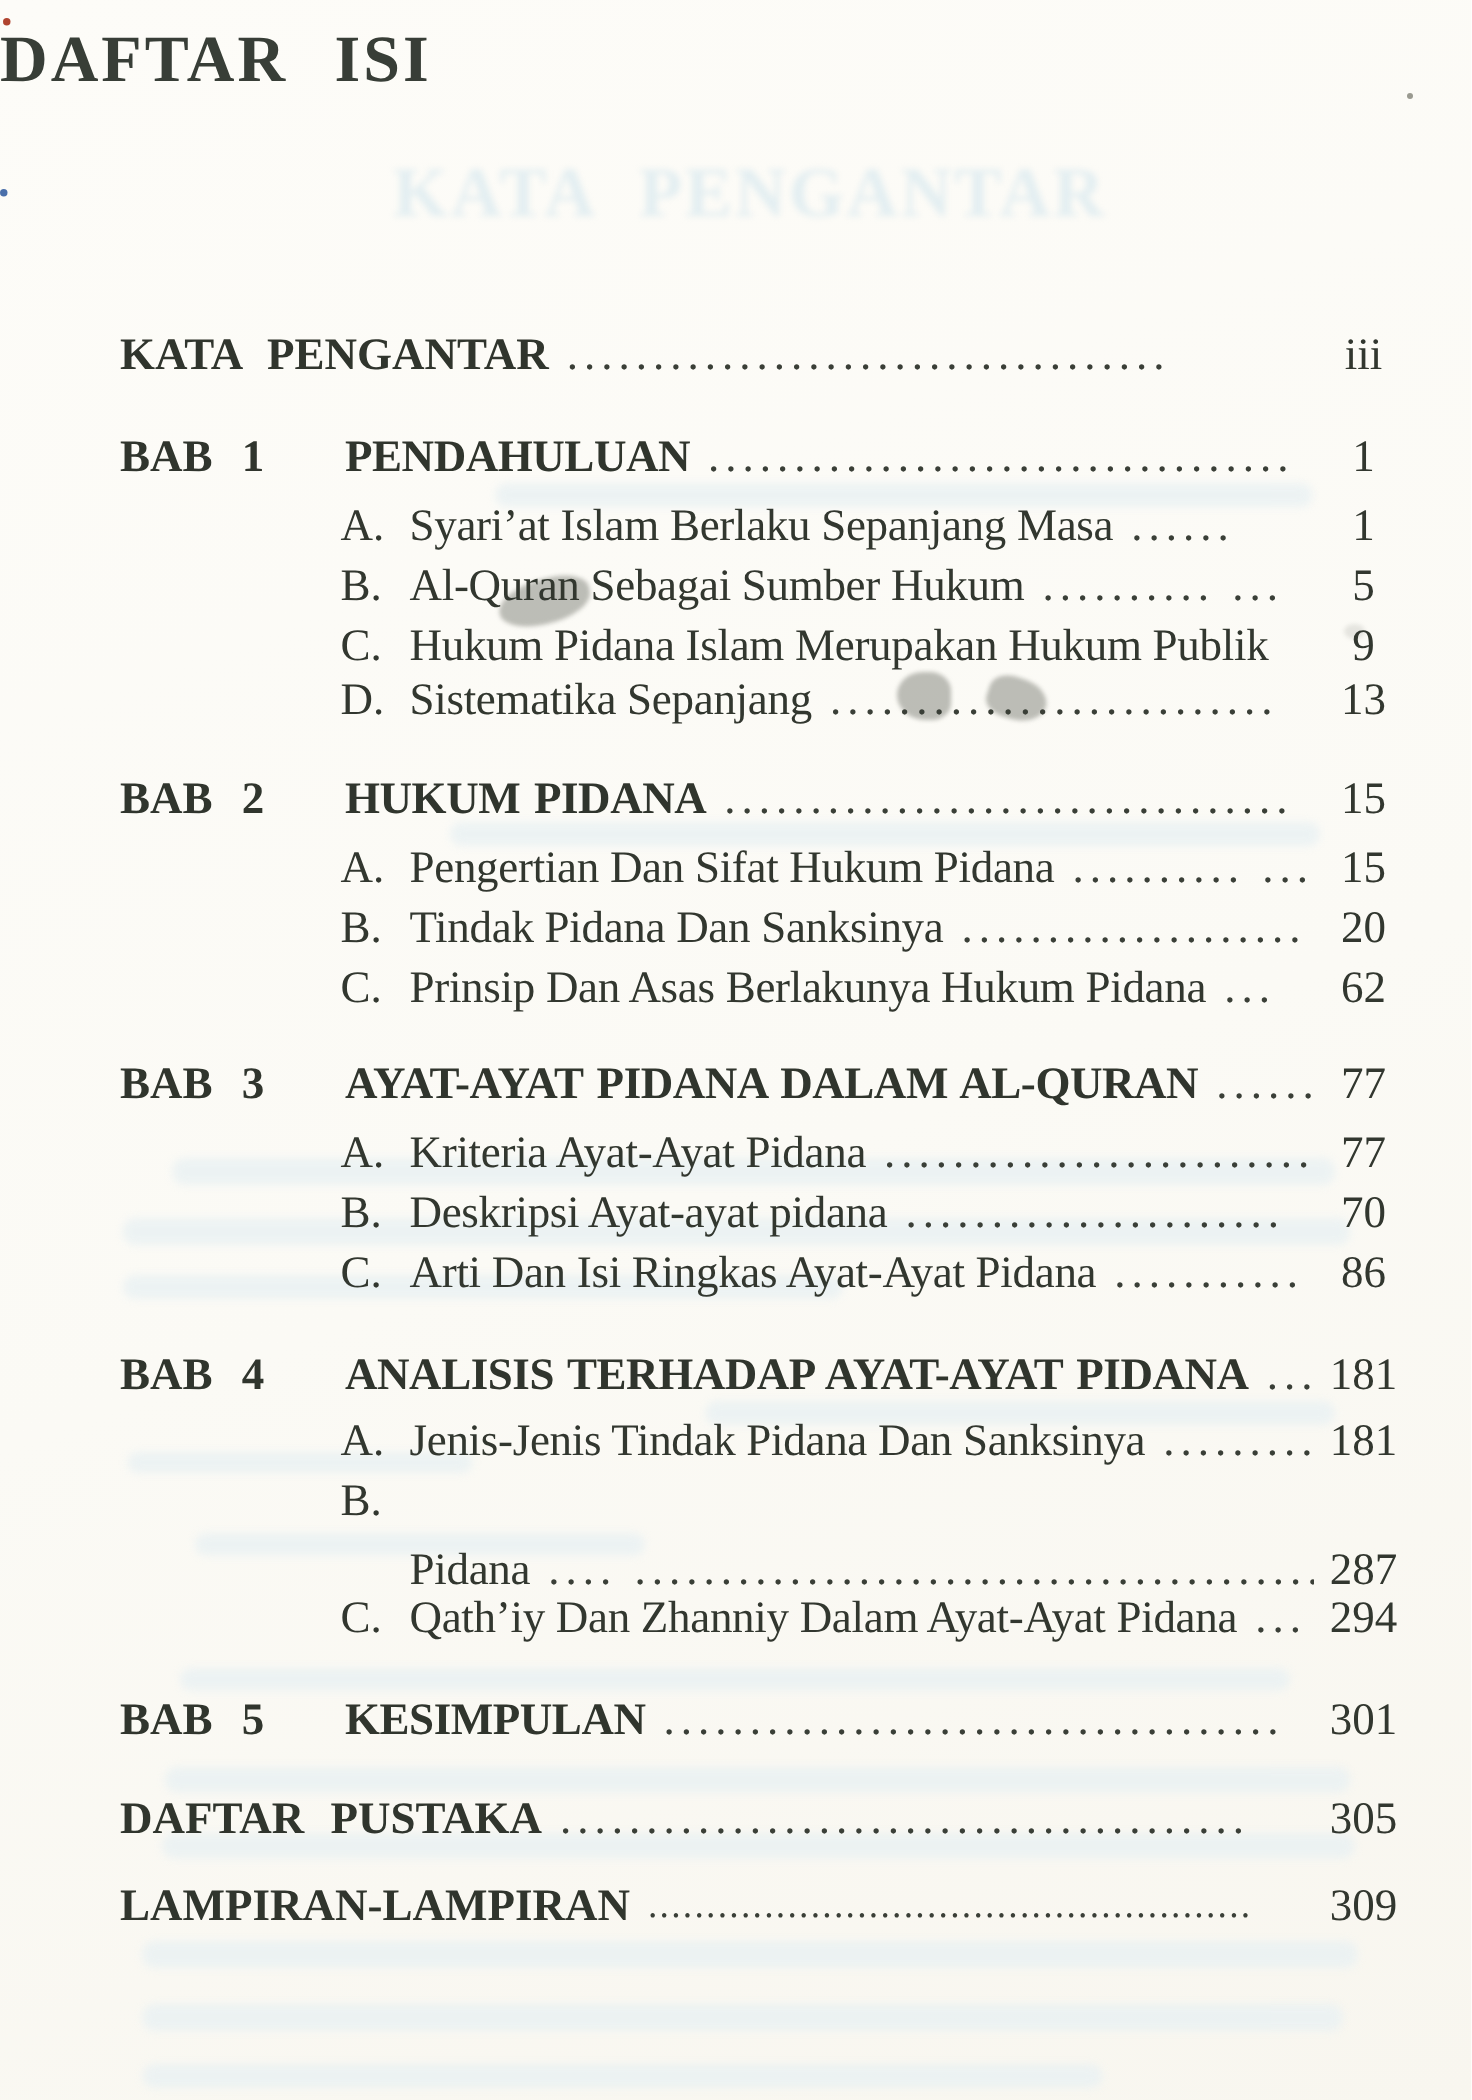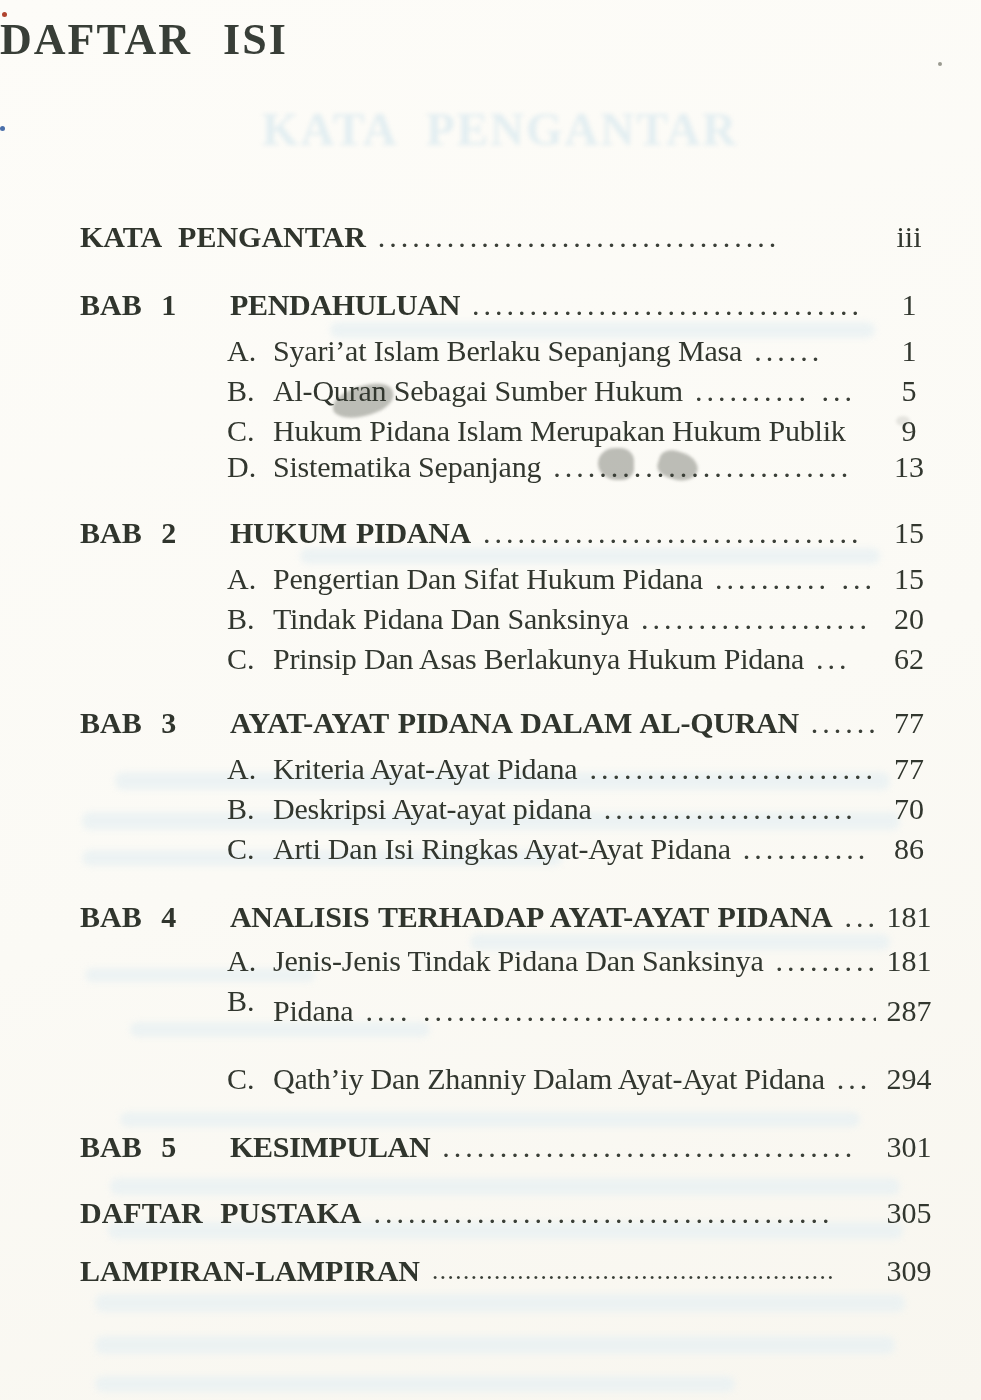--- a/index.html
+++ b/index.html
@@ -186,21 +186,21 @@
   </div>
   <div class="row sub" style="top:942px">
     <span class="letter">A.</span>
     <span class="sub-text">Jenis-Jenis Tindak Pidana Dan Sanksinya</span>
     <span class="leader">.........</span>
     <span class="page-num">181</span>
   </div>
   <div class="row sub" style="top:982px">
     <span class="letter">B.</span>
   </div>
-  <div class="row cont" style="top:992px">
+  <div class="row cont" style="top:1028px">
     <span class="sub-text">Pidana</span>
     <span class="leader">.... ........................................</span>
     <span class="page-num">287</span>
   </div>
   <div class="row sub" style="top:1060px">
     <span class="letter">C.</span>
     <span class="sub-text">Qath’iy Dan Zhanniy Dalam Ayat-Ayat Pidana</span>
     <span class="leader">...</span>
     <span class="page-num">294</span>
   </div>

